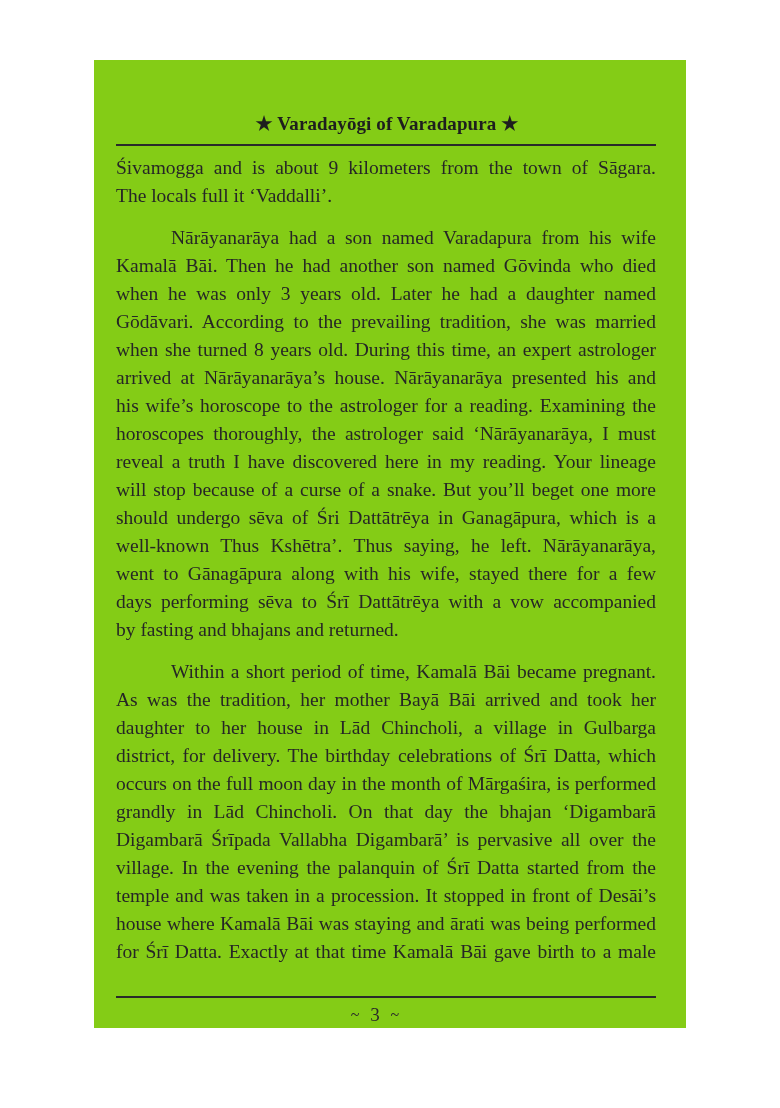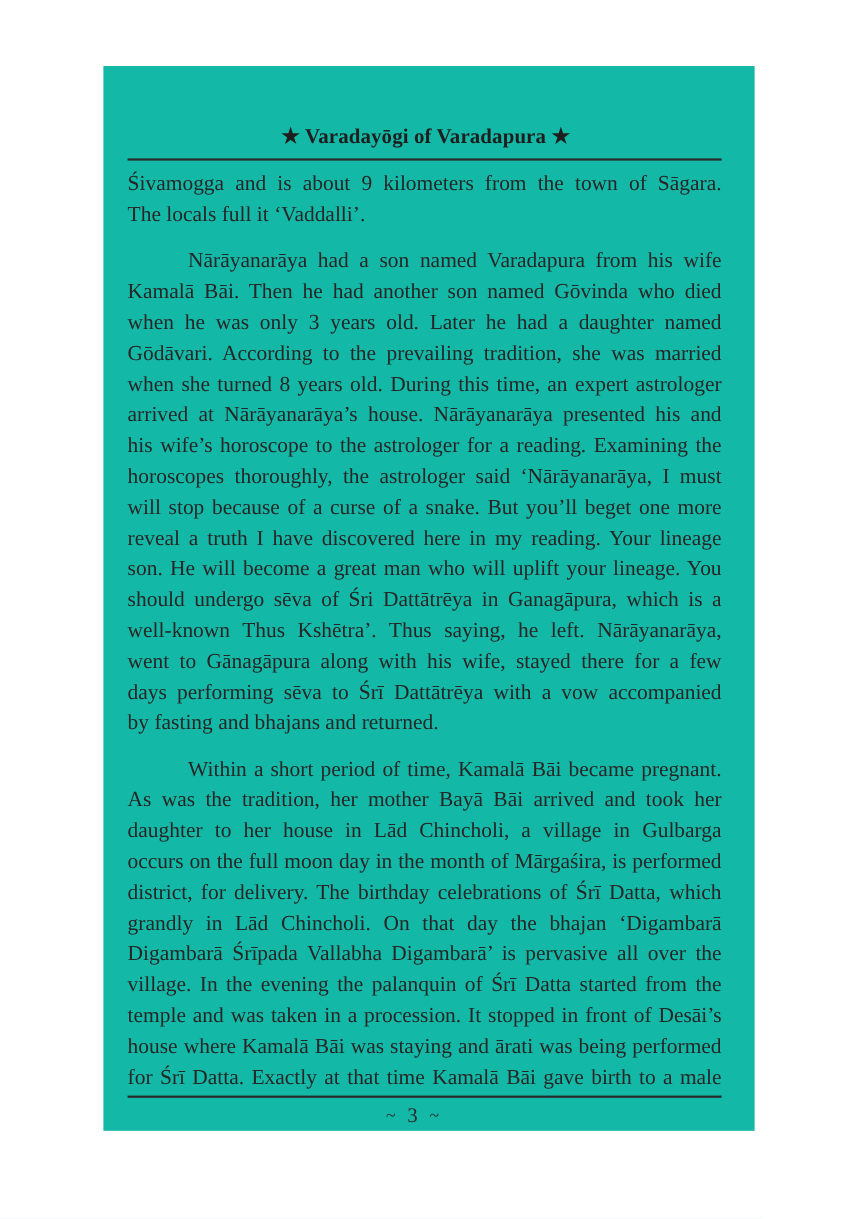--- a/index.html
+++ b/index.html
@@ -12,21 +12,21 @@
       height: 1108px;
       position: relative;
       overflow: hidden;
     }
     .page {
       position: absolute;
       left: 94px;
       top: 60px;
       width: 592px;
       height: 968px;
-      background: #14b8a6;
+      background: #84cc16;
     }
     .running-head {
       position: absolute;
       left: 24px;
       right: 30px;
       top: 52px;
       text-align: center;
       font-family: "Liberation Serif", serif;
       font-weight: bold;
       font-size: 19px;
@@ -114,37 +114,36 @@
 
     <div>
       <span class="line indent">Nārāyanarāya had a son named Varadapura from his wife</span>
       <span class="line">Kamalā Bāi. Then he had another son named Gōvinda who died</span>
       <span class="line">when he was only 3 years old. Later he had a daughter named</span>
       <span class="line">Gōdāvari. According to the prevailing tradition, she was married</span>
       <span class="line">when she turned 8 years old. During this time, an expert astrologer</span>
       <span class="line">arrived at Nārāyanarāya’s house. Nārāyanarāya presented his and</span>
       <span class="line">his wife’s horoscope to the astrologer for a reading. Examining the</span>
       <span class="line">horoscopes thoroughly, the astrologer said ‘Nārāyanarāya, I must</span>
+      <span class="line">reveal a truth I have discovered here in my reading. Your lineage</span>
       <span class="line">will stop because of a curse of a snake. But you’ll beget one more</span>
-      <span class="line">reveal a truth I have discovered here in my reading. Your lineage</span>
-      <span class="line">son. He will become a great man who will uplift your lineage. You</span>
       <span class="line">should undergo sēva of Śri Dattātrēya in Ganagāpura, which is a</span>
       <span class="line">well-known Thus Kshētra’. Thus saying, he left. Nārāyanarāya,</span>
       <span class="line">went to Gānagāpura along with his wife, stayed there for a few</span>
       <span class="line">days performing sēva to Śrī Dattātrēya with a vow accompanied</span>
       <span class="line last">by fasting and bhajans and returned.</span>
     </div>
     <div class="para-gap"></div>
 
     <div>
       <span class="line indent">Within a short period of time, Kamalā Bāi became pregnant.</span>
       <span class="line">As was the tradition, her mother Bayā Bāi arrived and took her</span>
       <span class="line">daughter to her house in Lād Chincholi, a village in Gulbarga</span>
+      <span class="line">district, for delivery. The birthday celebrations of Śrī Datta, which</span>
       <span class="line">occurs on the full moon day in the month of Mārgaśira, is performed</span>
-      <span class="line">district, for delivery. The birthday celebrations of Śrī Datta, which</span>
       <span class="line">grandly in Lād Chincholi. On that day the bhajan ‘Digambarā</span>
       <span class="line">Digambarā Śrīpada Vallabha Digambarā’ is pervasive all over the</span>
       <span class="line">village. In the evening the palanquin of Śrī Datta started from the</span>
       <span class="line">temple and was taken in a procession. It stopped in front of Desāi’s</span>
       <span class="line">house where Kamalā Bāi was staying and ārati was being performed</span>
       <span class="line">for Śrī Datta. Exactly at that time Kamalā Bāi gave birth to a male</span>
     </div>
   </div>
 
   <div class="rule-bottom"></div>

